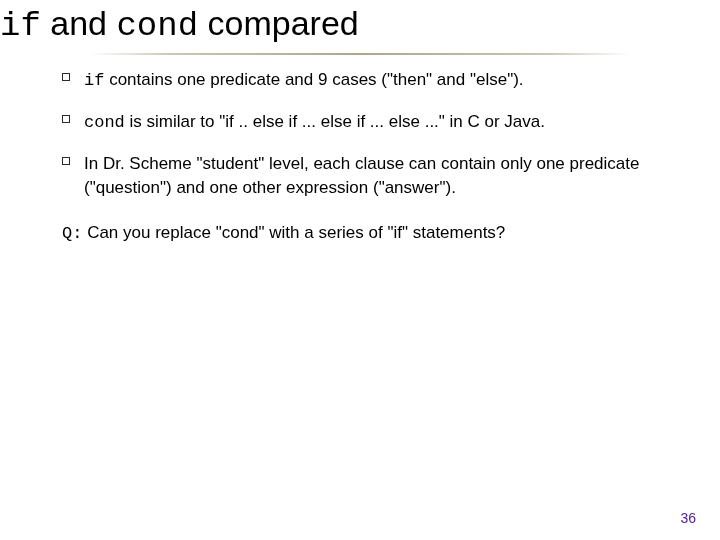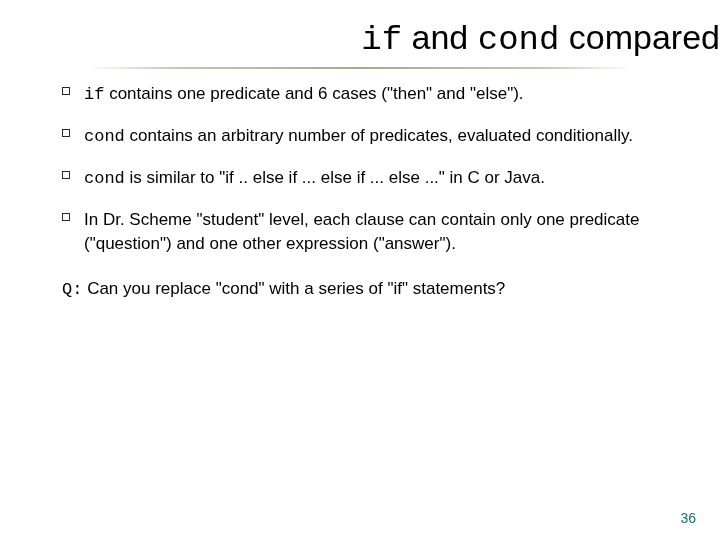--- a/index.html
+++ b/index.html
@@ -13,22 +13,22 @@
     overflow: hidden;
   }
   .slide {
     position: relative;
     width: 720px;
     height: 540px;
     box-sizing: border-box;
   }
   .title {
     font-size: 34px;
-    text-align: right;
-    padding-top: 18px;
+    text-align: left;
+    padding-top: 4px;
     padding-bottom: 6px;
     font-family: Arial, Helvetica, sans-serif;
   }
   .title .mono {
     font-family: "Courier New", Courier, monospace;
   }
   .underline {
     margin: 2px auto 14px auto;
     width: 540px;
     height: 2px;
@@ -65,44 +65,40 @@
     font-size: 17px;
     line-height: 1.35;
     margin-top: 22px;
     padding: 0 54px 0 62px;
   }
   .pagenum {
     position: absolute;
     right: 24px;
     bottom: 14px;
     font-size: 14px;
-    color: #0f766e;
+    color: #4c1d95;
   }
 </style>
 </head>
 <body>
 
 <div class="slide">
 
   <div class="title">
     <span class="mono">if</span><span> and </span><span class="mono">cond</span><span> compared</span>
   </div>
   <div class="underline"></div>
 
   <div class="body">
 
     <div class="item">
       <span class="bullet"></span>
-      <span class="mono">if</span><span> contains one predicate and 6 cases ("then" and "else").</span>
+      <span class="mono">if</span><span> contains one predicate and 9 cases ("then" and "else").</span>
     </div>
 
-    <div class="item">
-      <span class="bullet"></span>
-      <span class="mono">cond</span><span> contains an arbitrary number of predicates, evaluated conditionally.</span>
-    </div>
 
     <div class="item">
       <span class="bullet"></span>
       <span class="mono">cond</span><span> is similar to "if .. else if ... else if ... else ..." in C or Java.</span>
     </div>
 
 
     <div class="item">
       <span class="bullet"></span>
       <span class="mono"></span><span>In Dr. Scheme "student" level, each clause can contain only one predicate ("question") and one other expression ("answer").</span>

